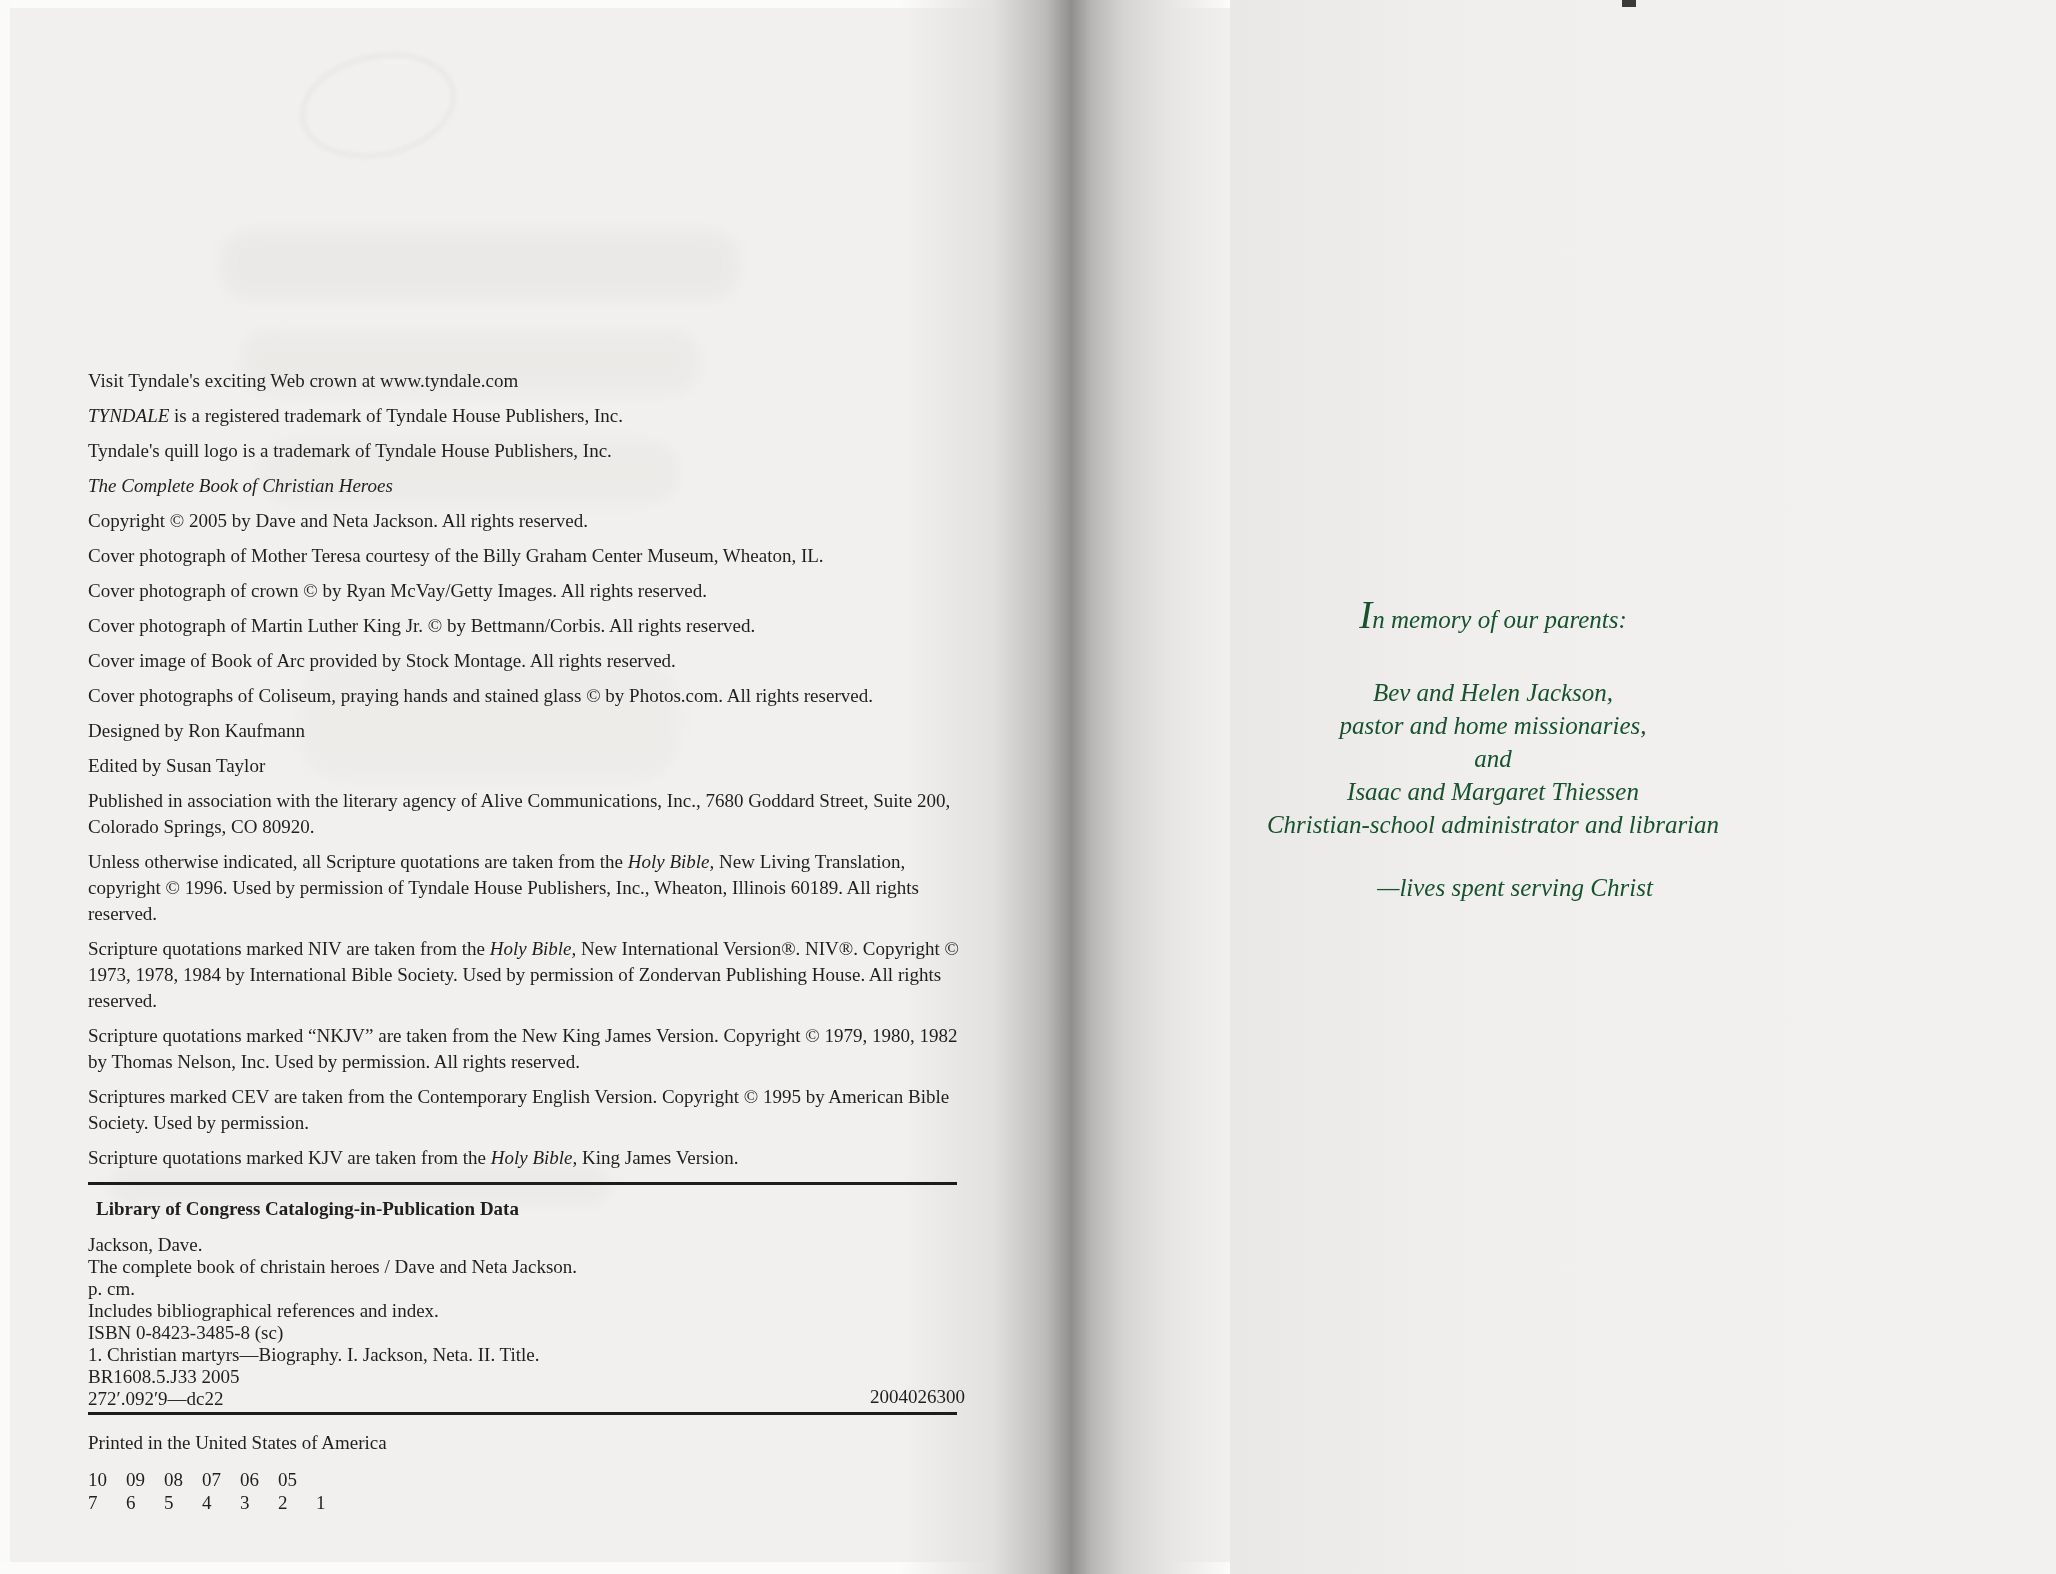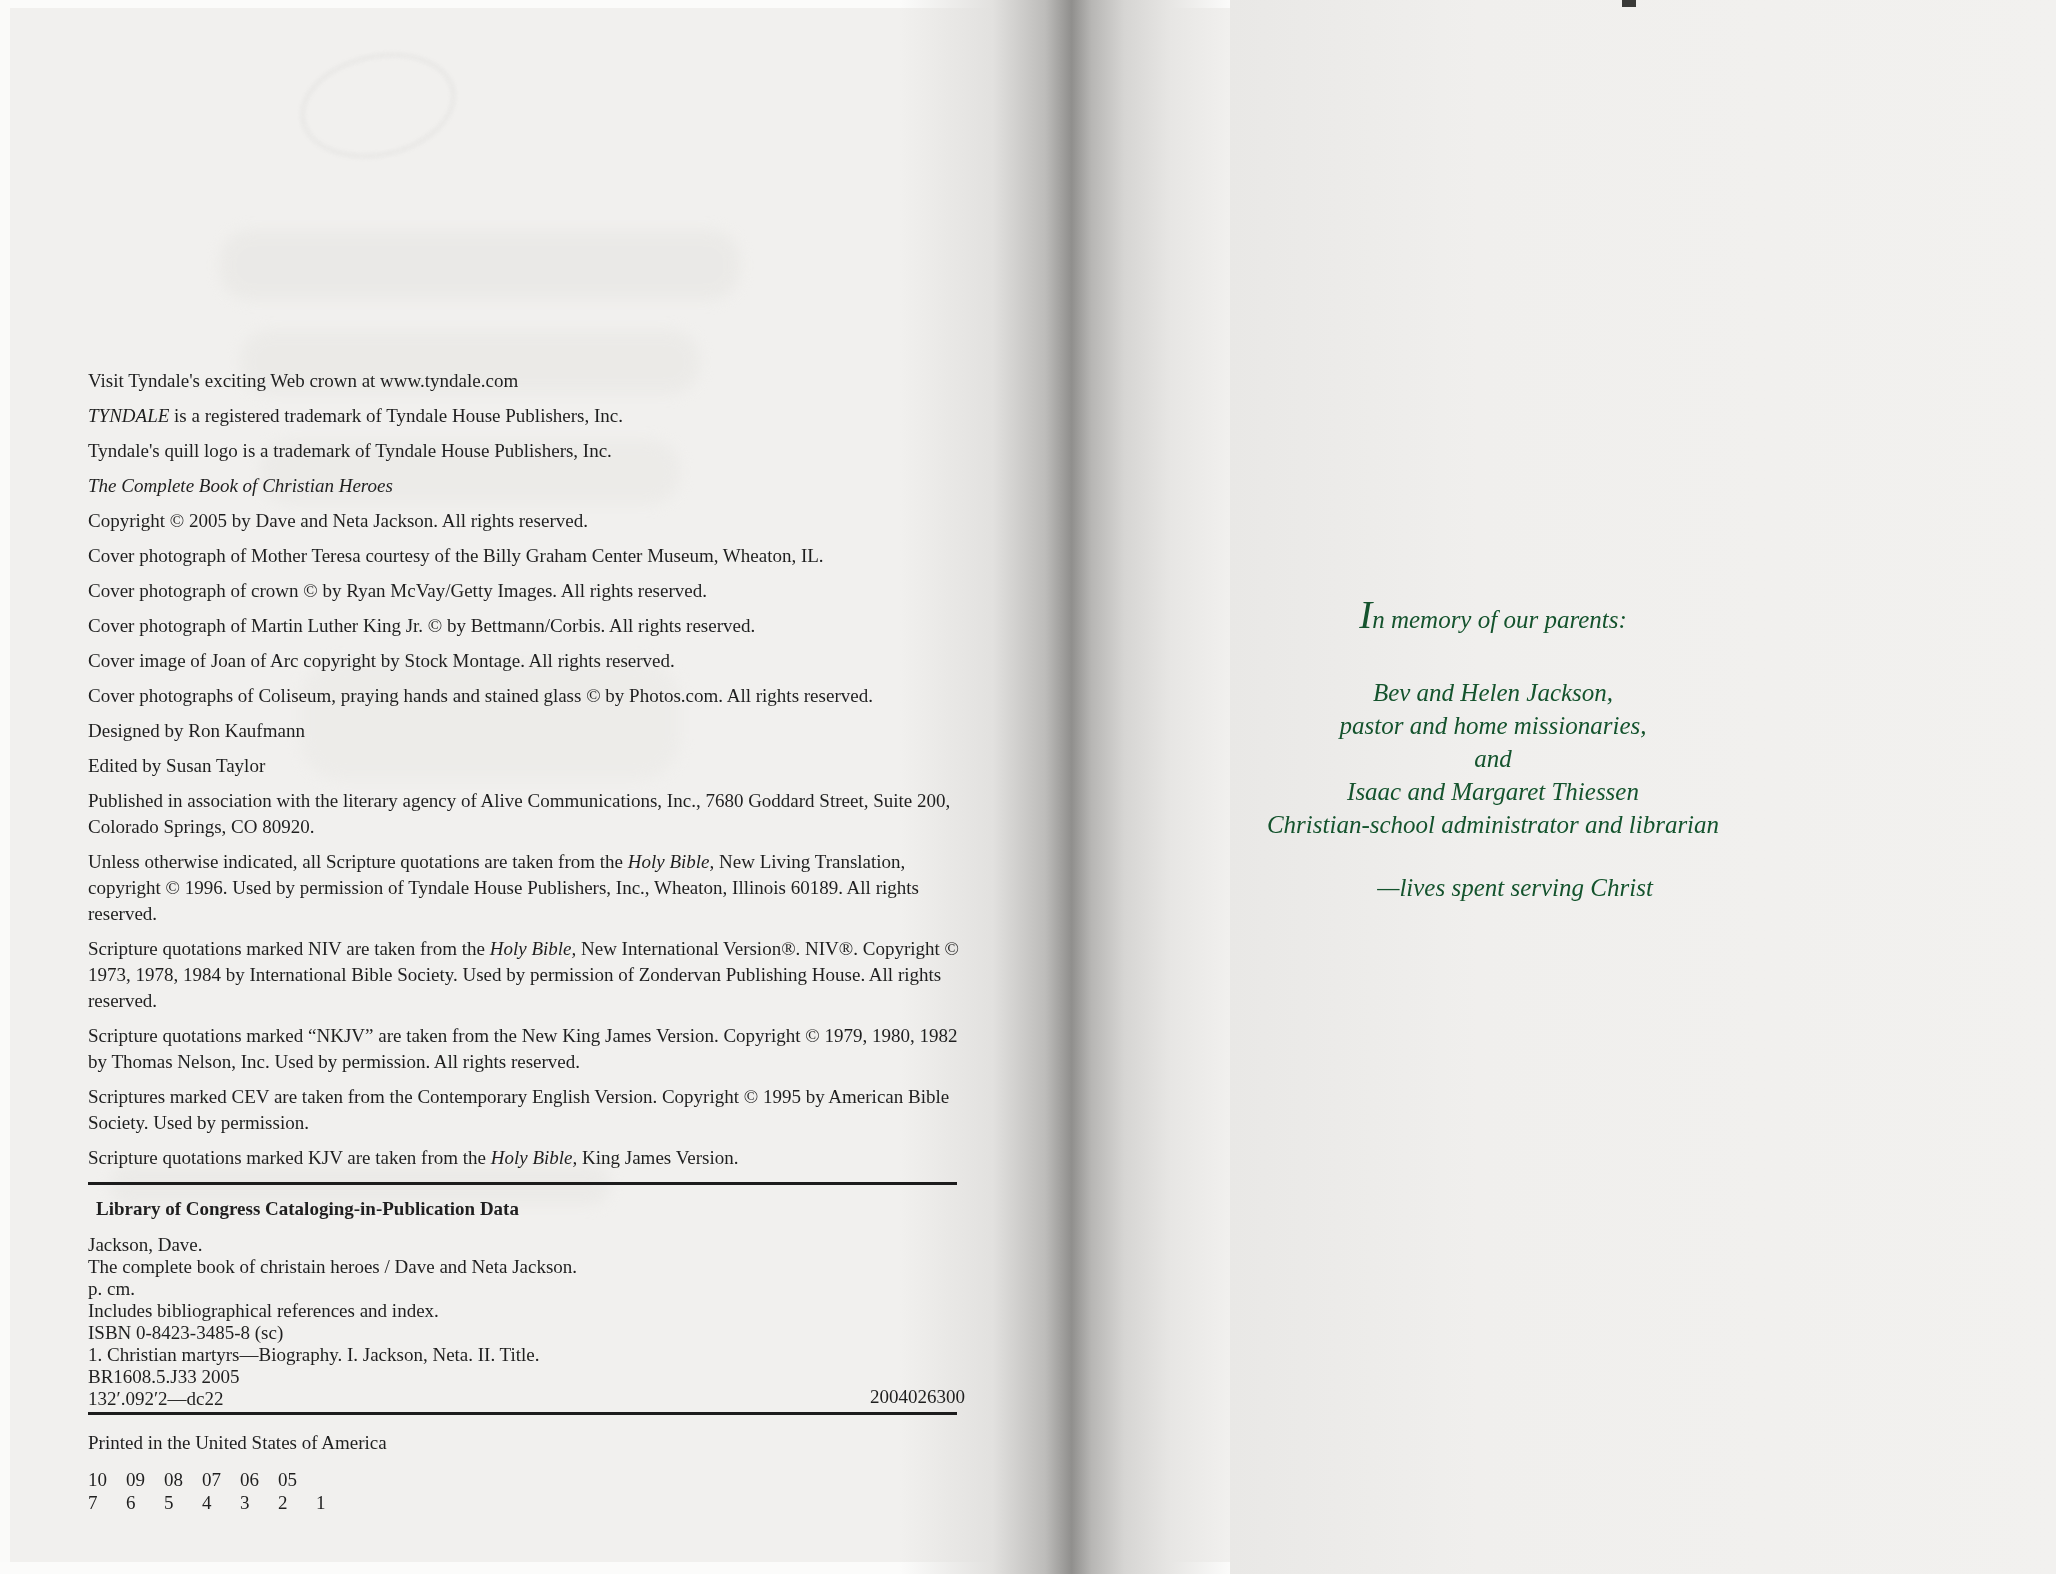--- a/index.html
+++ b/index.html
@@ -96,21 +96,21 @@
 
   <div class="copyright">
     <p><span>Visit Tyndale's exciting Web crown at www.tyndale.com</span></p>
     <p><i>TYNDALE</i><span> is a registered trademark of Tyndale House Publishers, Inc.</span></p>
     <p><span>Tyndale's quill logo is a trademark of Tyndale House Publishers, Inc.</span></p>
     <p><i>The Complete Book of Christian Heroes</i></p>
     <p><span>Copyright © 2005 by Dave and Neta Jackson. All rights reserved.</span></p>
     <p><span>Cover photograph of Mother Teresa courtesy of the Billy Graham Center Museum, Wheaton, IL.</span></p>
     <p><span>Cover photograph of crown © by Ryan McVay/Getty Images. All rights reserved.</span></p>
     <p><span>Cover photograph of Martin Luther King Jr. © by Bettmann/Corbis. All rights reserved.</span></p>
-    <p><span>Cover image of Joan of Arc copyright by Stock Montage. All rights reserved.</span></p>
+    <p><span>Cover image of Book of Arc provided by Stock Montage. All rights reserved.</span></p>
     <p><span>Cover photographs of Coliseum, praying hands and stained glass © by Photos.com. All rights reserved.</span></p>
     <p><span>Designed by Ron Kaufmann</span></p>
     <p><span>Edited by Susan Taylor</span></p>
     <p><span>Published in association with the literary agency of Alive Communications, Inc., 7680 Goddard Street, Suite 200, Colorado Springs, CO 80920.</span></p>
     <p><span>Unless otherwise indicated, all Scripture quotations are taken from the </span><i>Holy Bible,</i><span> New Living Translation, copyright © 1996. Used by permission of Tyndale House Publishers, Inc., Wheaton, Illinois 60189. All rights reserved.</span></p>
     <p><span>Scripture quotations marked NIV are taken from the </span><i>Holy Bible,</i><span> New International Version®. NIV®. Copyright © 1973, 1978, 1984 by International Bible Society. Used by permission of Zondervan Publishing House. All rights reserved.</span></p>
     <p><span>Scripture quotations marked “NKJV” are taken from the New King James Version. Copyright © 1979, 1980, 1982 by Thomas Nelson, Inc. Used by permission. All rights reserved.</span></p>
     <p><span>Scriptures marked CEV are taken from the Contemporary English Version. Copyright © 1995 by American Bible Society. Used by permission.</span></p>
     <p><span>Scripture quotations marked KJV are taken from the </span><i>Holy Bible,</i><span> King James Version.</span></p>
   </div>
@@ -119,21 +119,21 @@
 
   <div class="loc">
     <p class="loc-head">Library of Congress Cataloging-in-Publication Data</p>
     <div class="loc-line">Jackson, Dave.</div>
     <div class="loc-line">The complete book of christain heroes / Dave and Neta Jackson.</div>
     <div class="loc-line">p. cm.</div>
     <div class="loc-line">Includes bibliographical references and index.</div>
     <div class="loc-line">ISBN 0-8423-3485-8 (sc)</div>
     <div class="loc-line">1. Christian martyrs—Biography. I. Jackson, Neta. II. Title.</div>
     <div class="loc-line">BR1608.5.J33 2005</div>
-    <div class="loc-line">132′.092′2—dc22</div>
+    <div class="loc-line">272′.092′9—dc22</div>
   </div>
 
   <div class="control-number">2004026300</div>
 
   <div class="rule rule2"></div>
 
   <div class="printing">
     <p class="notice">Printed in the United States of America</p>
     <div class="row">10    09    08    07    06    05</div>
     <div class="row">7      6      5      4      3      2      1</div>

